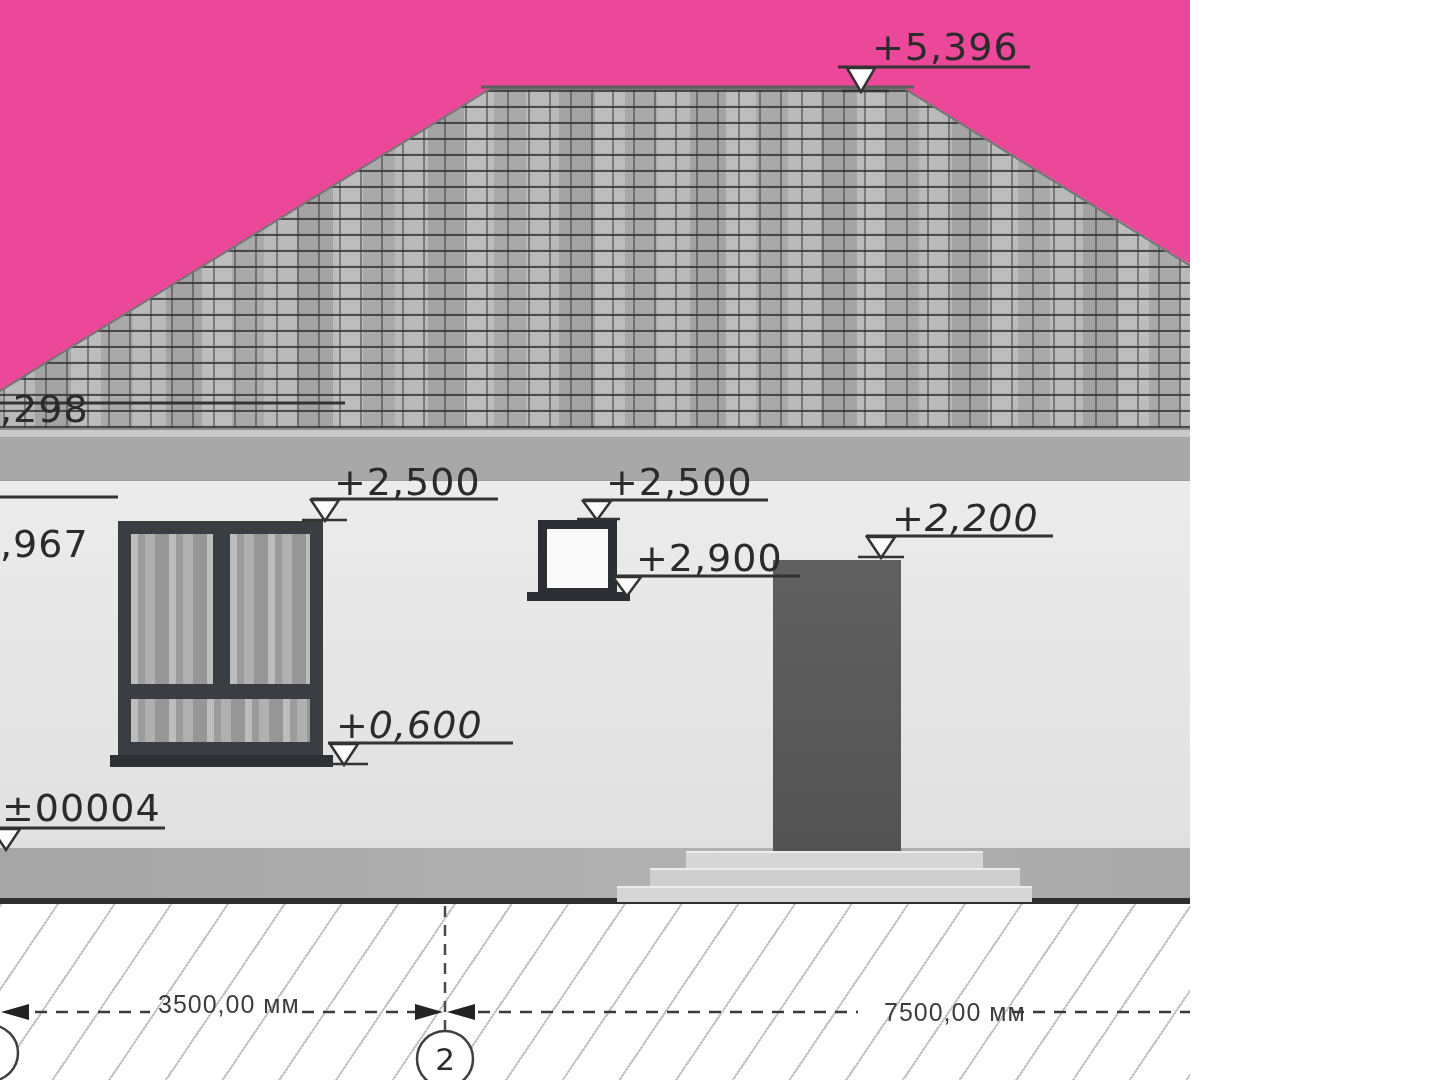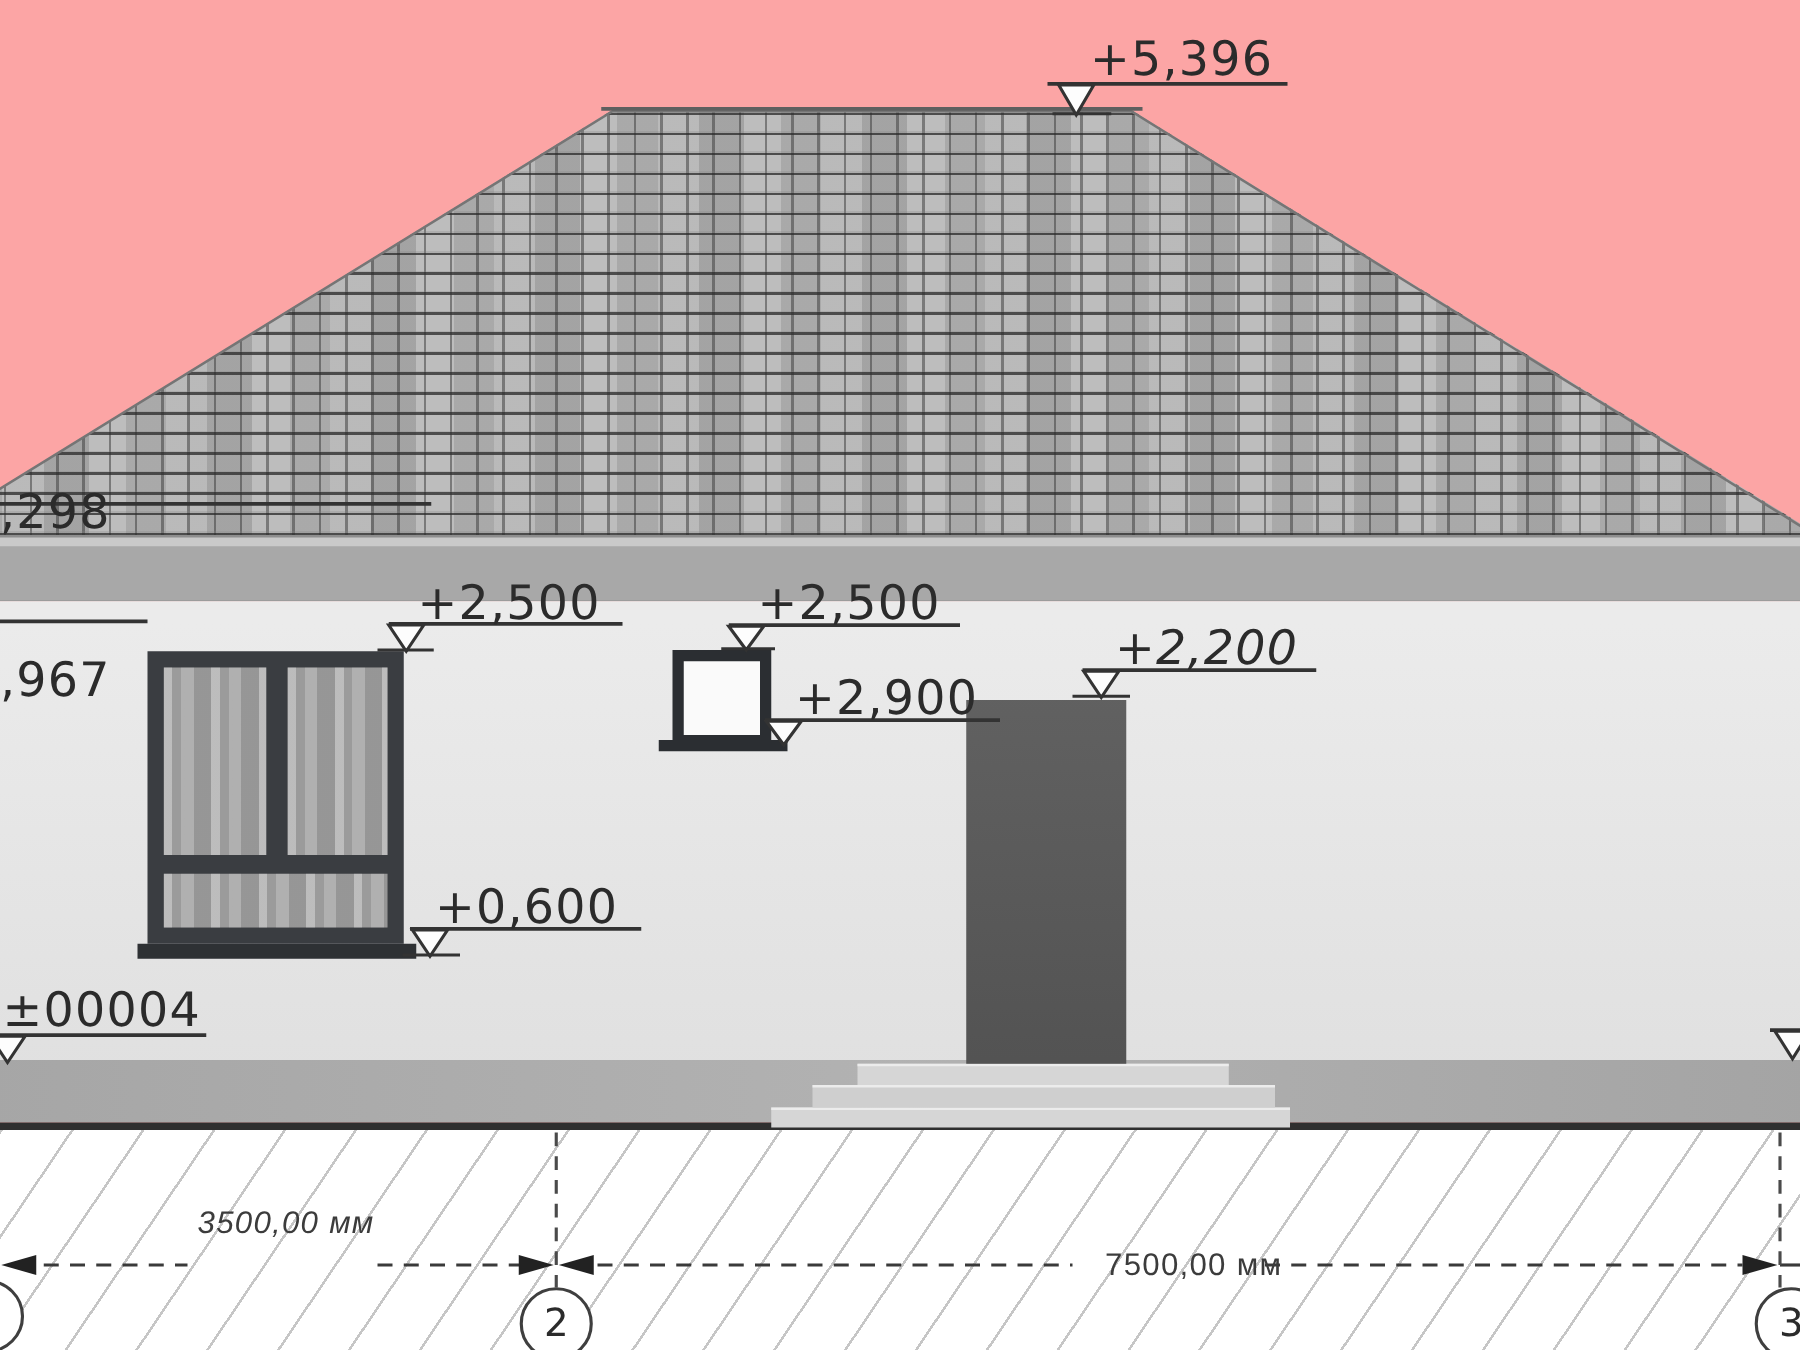--- a/index.html
+++ b/index.html
@@ -1,18 +1,18 @@
 <!DOCTYPE html>
 <html><head>
 <meta charset="utf-8">
 <style>
   html,body{margin:0;padding:0;background:#ffffff;}
   .canvas{
-    position:relative;width:1440px;height:1080px;overflow:hidden;
-    background:#fca5a5;
+    position:relative;width:1190px;height:1080px;overflow:hidden;
+    background:#ec4899;
     font-family:"DejaVu Sans", sans-serif;
   }
   .abs{position:absolute;}
 
   
   .roof{
     left:-60px;top:86px;width:1515px;height:342px;
     clip-path:polygon(550px 2px,965px 2px,1515px 342px,0px 342px);
     background-color:#b6b6b6;
     background-image:
@@ -150,22 +150,22 @@
     <circle cx="1433" cy="1059" r="28" fill="#ffffff" stroke="#3f3f3f" stroke-width="2.5"></circle>
   </svg>
 
   <div class="mark" style="left:872px;top:28px;">+5,396</div>
   <div class="mark" style="left:0px;top:366px;margin-top:24px;">,298</div>
   <div class="mark" style="left:0px;top:525px;">,967</div>
   <div class="mark" style="left:334px;top:463px;">+2,500</div>
   <div class="mark" style="left:606px;top:463px;">+2,500</div>
   <div class="mark" style="left:636px;top:539px;">+2,900</div>
   <div class="mark" style="left:892px;top:499px;font-style:italic;">+2,200</div>
-  <div class="mark" style="left:348px;top:706px;">+0,600</div>
+  <div class="mark" style="left:336px;top:706px;font-style:italic;">+0,600</div>
   <div class="mark" style="left:2px;top:789px;">±00004</div>
 
-  <div class="dim-text" style="left:158px;top:965px;font-style:italic;">3500,00 мм</div>
+  <div class="dim-text" style="left:158px;top:991px;">3500,00 мм</div>
   <div class="dim-text" style="left:864px;top:999px;margin-left:20px;">7500,00 мм</div>
 
   <div class="axis-num" style="left:425px;top:1044px;">2</div>
   <div class="axis-num" style="left:1413px;top:1044px;">3</div>
 
 </div>
 
 </body></html>

